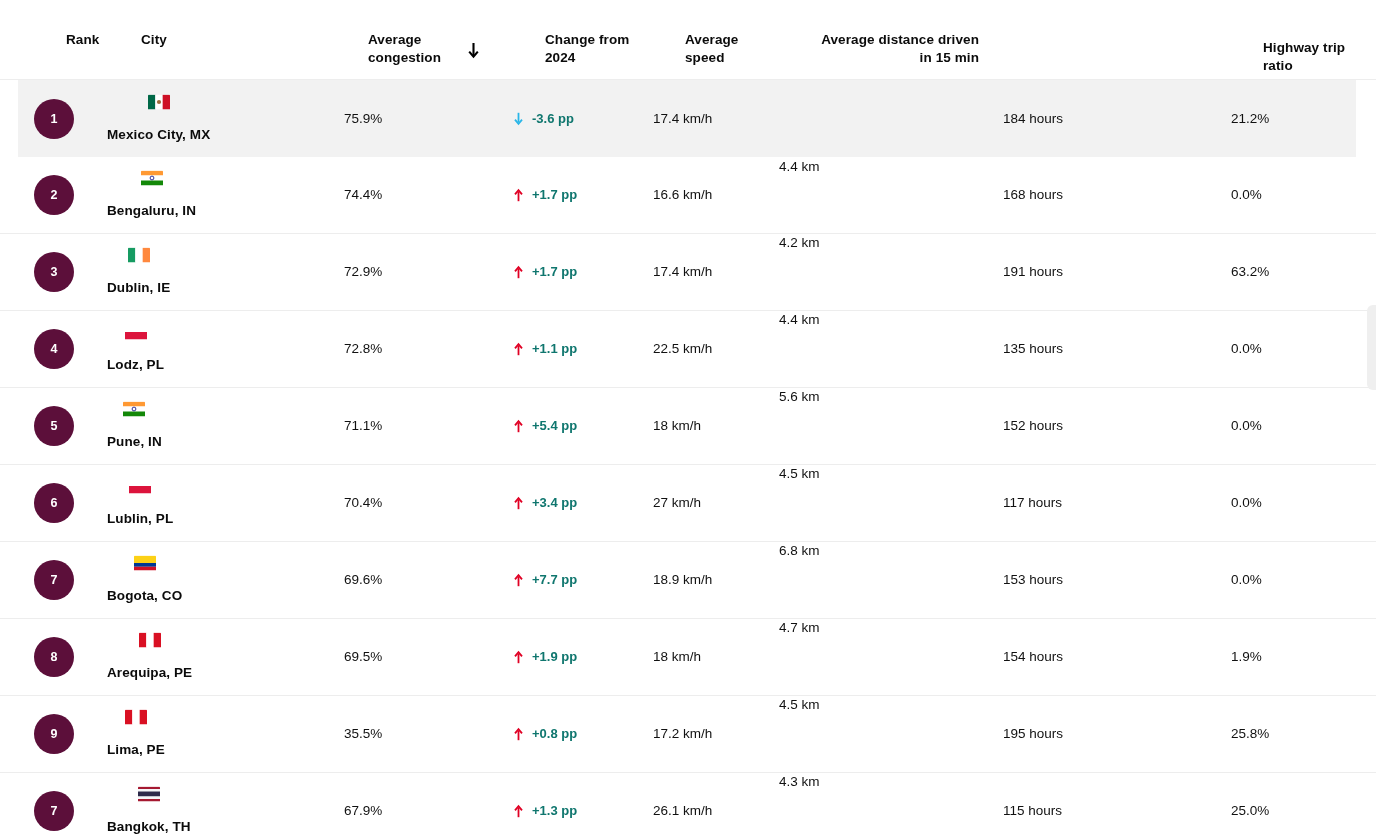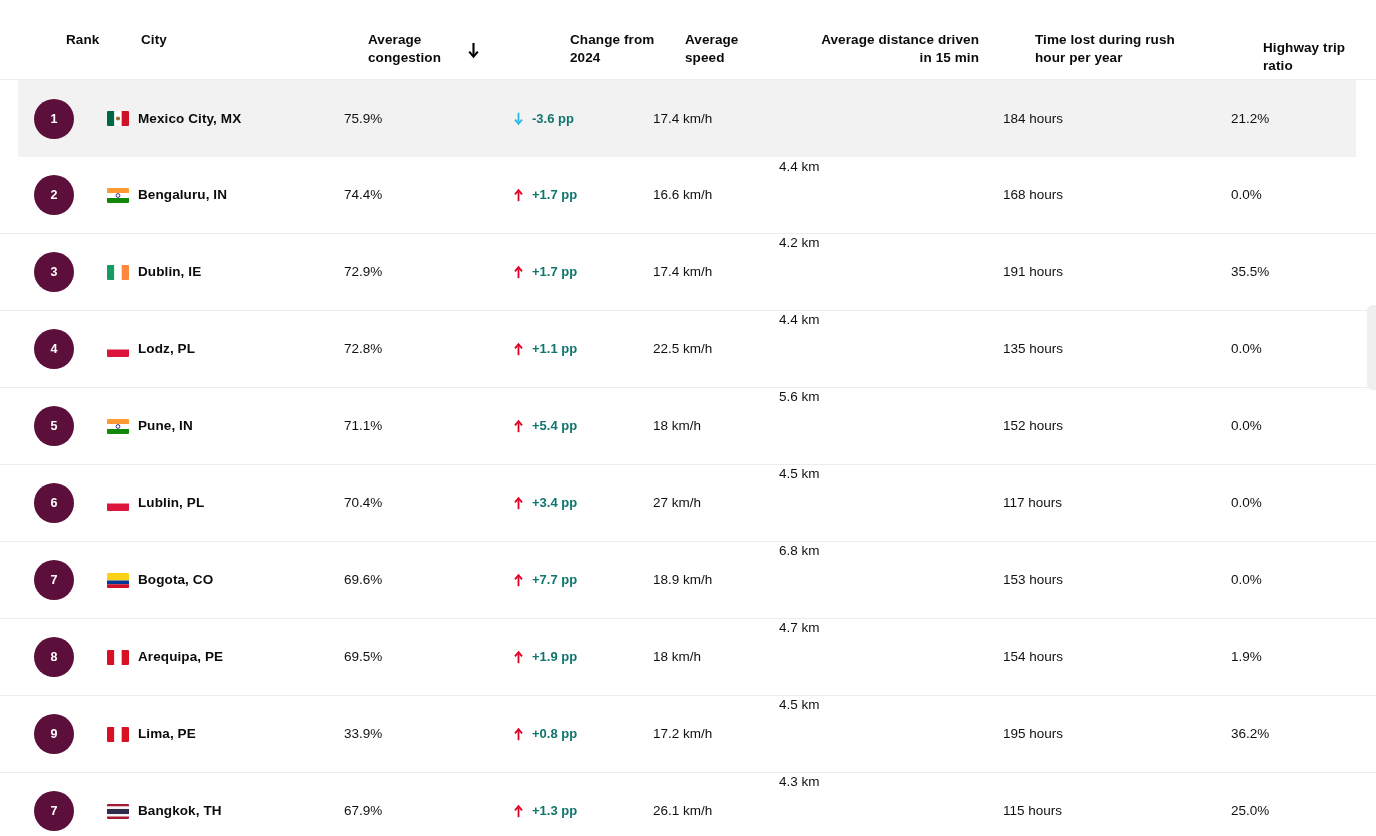--- a/index.html
+++ b/index.html
@@ -29,21 +29,21 @@
     font-size: 13.5px;
     font-weight: bold;
     line-height: 18px;
     color: #0b0b0b;
     letter-spacing: 0.1px;
     padding-left: 32px;
   }
   .th-rank      { left: 34px;   width: 60px; }
   .th-city      { left: 109px;  width: 200px; }
   .th-cong      { left: 336px;  width: 110px; }
-  .th-change    { left: 538px;  width: 120px; }
+  .th-change    { left: 513px;  width: 120px; }
   .th-speed     { left: 653px;  width: 100px; }
   .th-dist      { left: 779px;  width: 200px; text-align: right; }
   .th-time      { left: 1003px; width: 200px; }
   .th-hwy       { left: 1231px; width: 120px; margin-top: 8px; }
 
   .sort-icon {
     position: absolute;
     left: 464px;
     top: 40px;
     width: 18px;
@@ -74,21 +74,21 @@
   .cell {
     position: absolute;
     top: 50%;
     transform: translateY(-50%);
     font-size: 13.5px;
     color: #111111;
     white-space: nowrap;
     line-height: 18px;
   }
   .c-rank   { left: 34px; }
-  .c-city   { left: 107px; display: flex; align-items: center; gap: 9px; }
+  .c-city   { left: 107px; display: flex; align-items: center; gap: 9px; flex-direction: column; }
   .c-cong   { left: 344px; }
   .c-change { left: 513px; display: flex; align-items: center; gap: 8px; }
   .c-speed  { left: 653px; }
   .c-dist   { left: 779px; margin-top: 48px; }
   .c-time   { left: 1003px; }
   .c-hwy    { left: 1231px; }
 
   .badge {
     width: 40px;
     height: 40px;
@@ -137,21 +137,20 @@
 
 <div class="table-wrap">
 
   <div class="thead">
     <div class="th th-rank">Rank</div>
     <div class="th th-city">City</div>
     <div class="th th-cong">Average congestion</div>
     <div class="th th-change">Change from 2024</div>
     <div class="th th-speed">Average speed</div>
     <div class="th th-dist">Average distance driven in 15 min</div>
-    <div class="th th-time">Time lost during rush hour per year</div>
     <div class="th th-hwy">Highway trip ratio</div>
     <div class="sort-icon">
       <svg width="13" height="17" viewBox="0 0 13 17" aria-hidden="true">
         <path d="M6.5 1 L6.5 13" stroke="#000000" stroke-width="2.1" fill="none"></path>
         <path d="M2.2 9.6 L6.5 14.6 L10.8 9.6" stroke="#000000" stroke-width="2.1" fill="none" stroke-linejoin="miter"></path>
       </svg>
     </div>
   </div>
 
   <div class="tbody">
@@ -226,21 +225,21 @@
     <div class="cell c-change">
       <span class="arrow"><svg width="11" height="14" viewBox="0 0 11 14">
               <path d="M5.5 13.2 L5.5 3.8" stroke="#e00024" stroke-width="1.8" fill="none"></path>
               <path d="M2 6.4 L5.5 2.2 L9 6.4" stroke="#e00024" stroke-width="1.8" fill="none"></path>
             </svg></span>
       <span class="delta-val">+1.7 pp</span>
     </div>
     <div class="cell c-speed">17.4 km/h</div>
     <div class="cell c-dist">4.4 km</div>
     <div class="cell c-time">191 hours</div>
-    <div class="cell c-hwy">35.5%</div>
+    <div class="cell c-hwy">63.2%</div>
   </div>
       <div class="row">
 
     <div class="cell c-rank">
       <div class="badge">4</div>
     </div>
     <div class="cell c-city">
       <span class="flag"><svg width="22" height="15" viewBox="0 0 22 15">
               <rect width="22" height="7.5" y="0" fill="#ffffff"></rect>
               <rect width="22" height="7.5" y="7.5" fill="#dc143c"></rect>
@@ -370,32 +369,32 @@
       <div class="badge">9</div>
     </div>
     <div class="cell c-city">
       <span class="flag"><svg width="22" height="15" viewBox="0 0 22 15">
               <rect width="7.33" height="15" x="0" fill="#d91023"></rect>
               <rect width="7.34" height="15" x="7.33" fill="#ffffff"></rect>
               <rect width="7.33" height="15" x="14.67" fill="#d91023"></rect>
             </svg></span>
       <span class="city-name">Lima, PE</span>
     </div>
-    <div class="cell c-cong">33.9%</div>
+    <div class="cell c-cong">35.5%</div>
     <div class="cell c-change">
       <span class="arrow"><svg width="11" height="14" viewBox="0 0 11 14">
               <path d="M5.5 13.2 L5.5 3.8" stroke="#e00024" stroke-width="1.8" fill="none"></path>
               <path d="M2 6.4 L5.5 2.2 L9 6.4" stroke="#e00024" stroke-width="1.8" fill="none"></path>
             </svg></span>
       <span class="delta-val">+0.8 pp</span>
     </div>
     <div class="cell c-speed">17.2 km/h</div>
     <div class="cell c-dist">4.3 km</div>
     <div class="cell c-time">195 hours</div>
-    <div class="cell c-hwy">36.2%</div>
+    <div class="cell c-hwy">25.8%</div>
   </div>
       <div class="row">
 
     <div class="cell c-rank">
       <div class="badge">7</div>
     </div>
     <div class="cell c-city">
       <span class="flag"><svg width="22" height="15" viewBox="0 0 22 15">
               <rect width="22" height="2.5" y="0" fill="#a51931"></rect>
               <rect width="22" height="2.5" y="2.5" fill="#f4f5f8"></rect>

